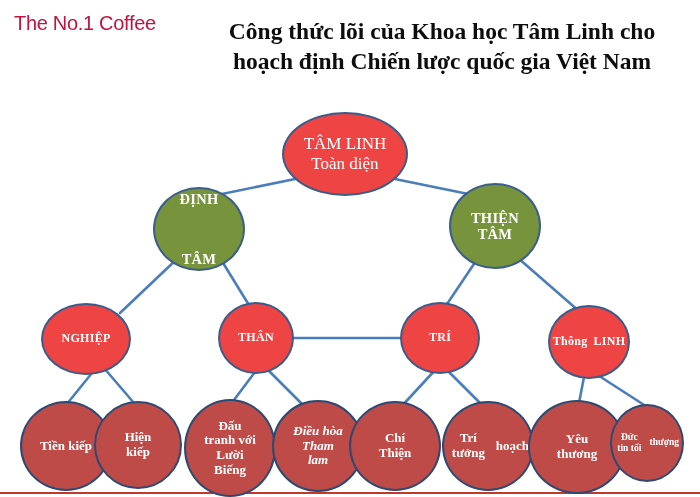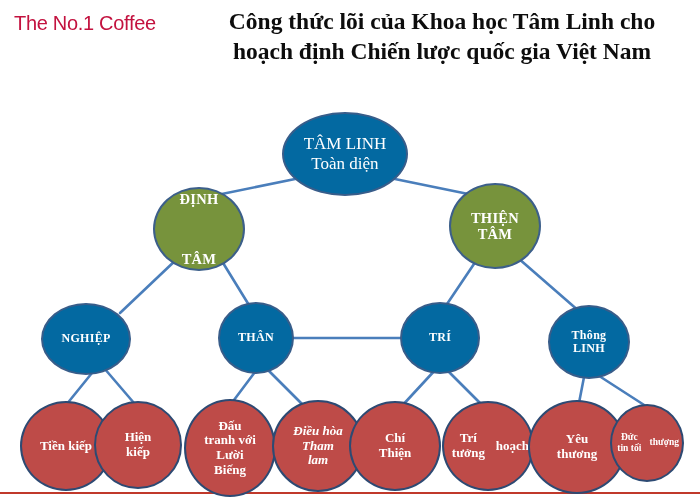--- a/index.html
+++ b/index.html
@@ -22,21 +22,21 @@
     font-family: "Liberation Sans", "DejaVu Sans", sans-serif;
     font-weight: normal;
     font-size: 20px;
     letter-spacing: -0.3px;
     color: #C3123F;
     white-space: nowrap;
   }
   #slide-title {
     position: absolute;
     left: 186px;
-    top: 6px;
+    top: 16px;
     width: 512px;
     text-align: center;
     font-family: "Liberation Serif", "DejaVu Serif", serif;
     font-weight: bold;
     font-size: 23.5px;
     line-height: 30px;
     color: #0d0d0d;
   }
   #edges {
     position: absolute;
@@ -53,21 +53,21 @@
     align-items: center;
     justify-content: center;
     text-align: center;
     color: #ffffff;
     font-weight: bold;
     line-height: 1.12;
     border-style: solid;
     z-index: 3;
   }
   .node .label { display: block; padding: 0 3px; }
-  .node-blue  { background: #0369a1; border-color: #385d8a; }
+  .node-blue  { background: #ef4444; border-color: #385d8a; }
   .node-green { background: #77933c; border-color: #3c5f8a; }
   .node-red   { background: #be4b48; border-color: #2d4a73; }
   .node-top    { border-width: 2px; font-weight: normal; font-size: 17px; line-height: 1.2; }
   .node-l2     { border-width: 2px; font-size: 14.5px; letter-spacing: 0.3px; }
   .node-l3     { border-width: 2px; font-size: 12px; letter-spacing: 0.3px; }
   .node-l4     { border-width: 2px; font-size: 13px; }
   .node-l4.sm  { font-size: 9.5px; line-height: 1.2; }
   #footer-rule {
     position: absolute;
     left: 0;
@@ -126,21 +126,21 @@
 
   <div class="node node-blue node-l3" style="left:41px; top:303px; width:90px; height:72px; flex-direction:column;">
     <span class="label">NGHIỆP</span>
   </div>
   <div class="node node-blue node-l3" style="left:218px; top:302px; width:76px; height:72px; flex-direction:column;">
     <span class="label">THÂN</span>
   </div>
   <div class="node node-blue node-l3" style="left:400px; top:302px; width:80px; height:72px; flex-direction:column;">
     <span class="label">TRÍ</span>
   </div>
-  <div class="node node-blue node-l3" style="left:548px; top:305px; width:82px; height:74px; flex-direction:column;">
+  <div class="node node-blue node-l3" style="left:548px; top:305px; width:82px; height:74px; flex-direction:row;">
     <span class="label">Thông</span>
     <span class="label">LINH</span>
   </div>
 
   <div class="node node-red node-l4" style="left:20px; top:401px; width:92px; height:90px; flex-direction:column;justify-content:center;">
     <span class="label">Tiền kiếp</span>
   </div>
   <div class="node node-red node-l4" style="left:94px; top:401px; width:88px; height:88px; flex-direction:column;">
     <span class="label">Hiện</span>
     <span class="label">kiếp</span>

